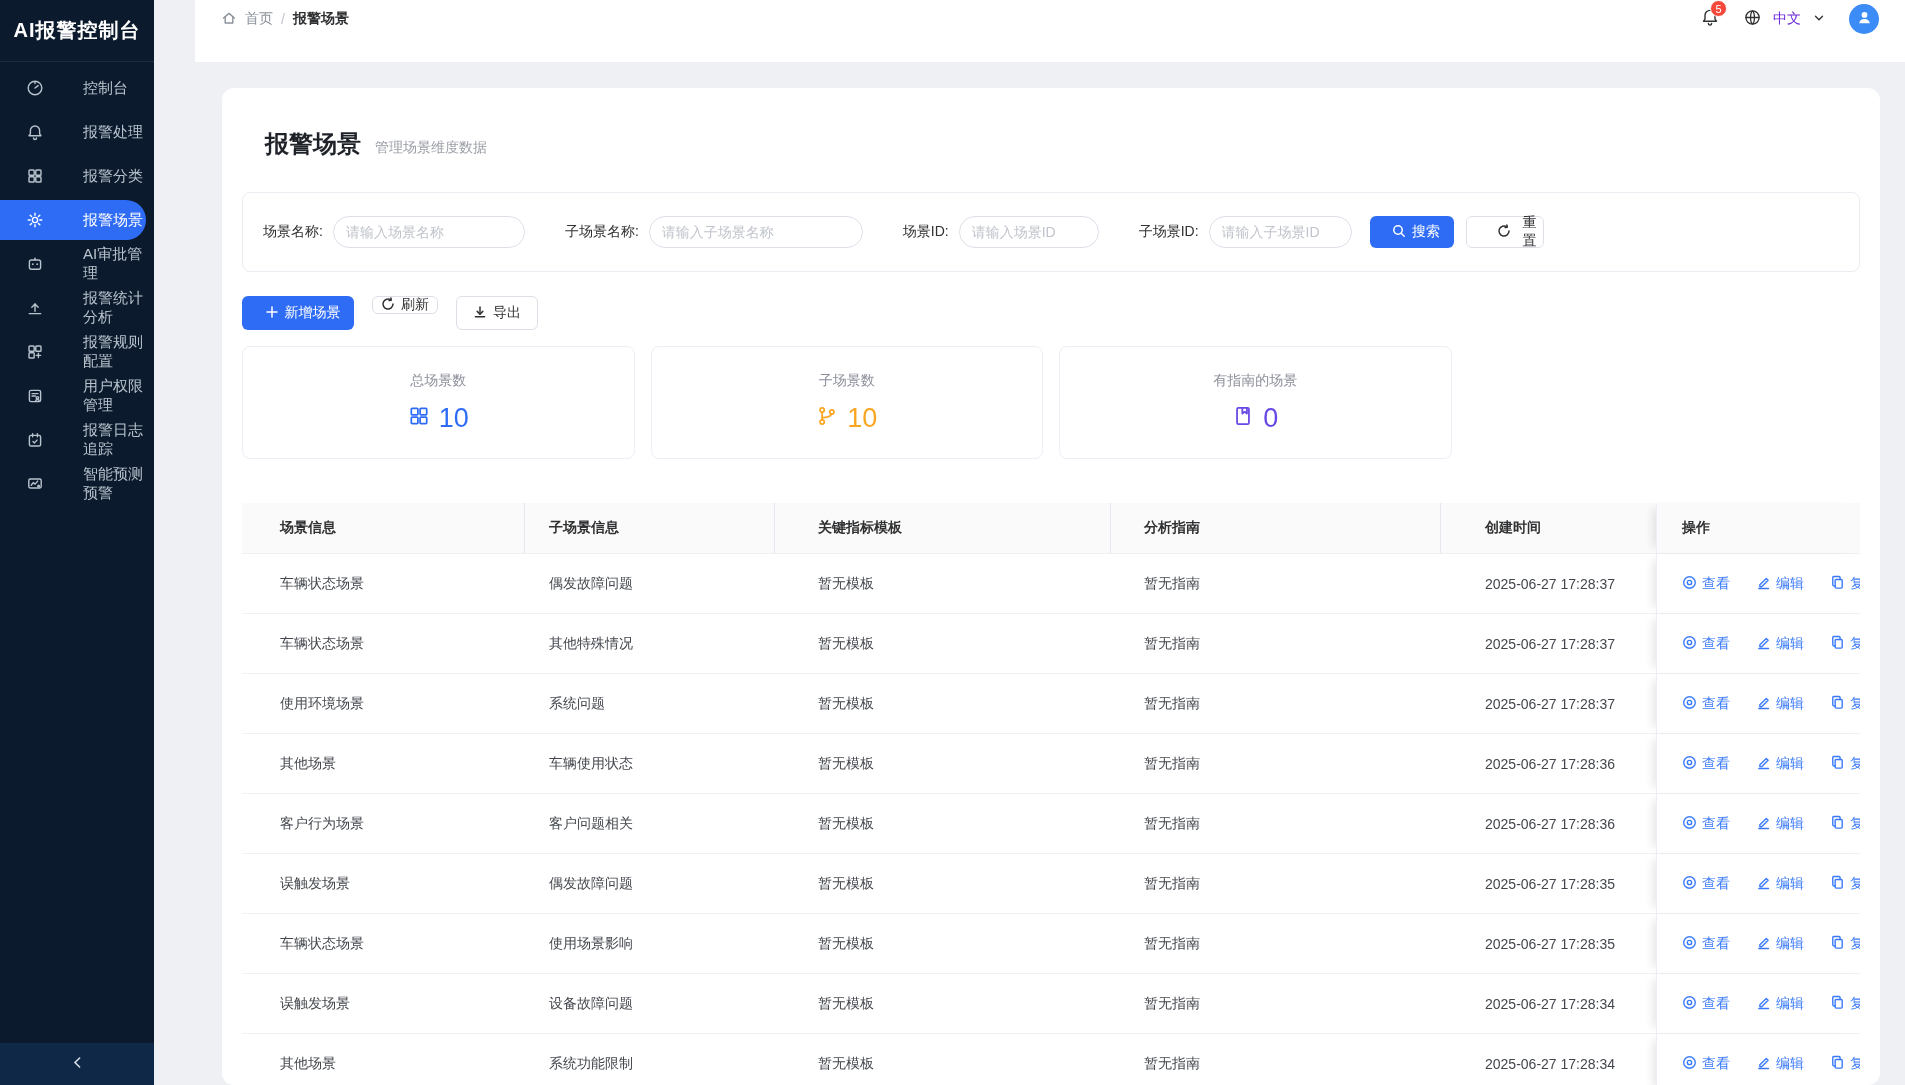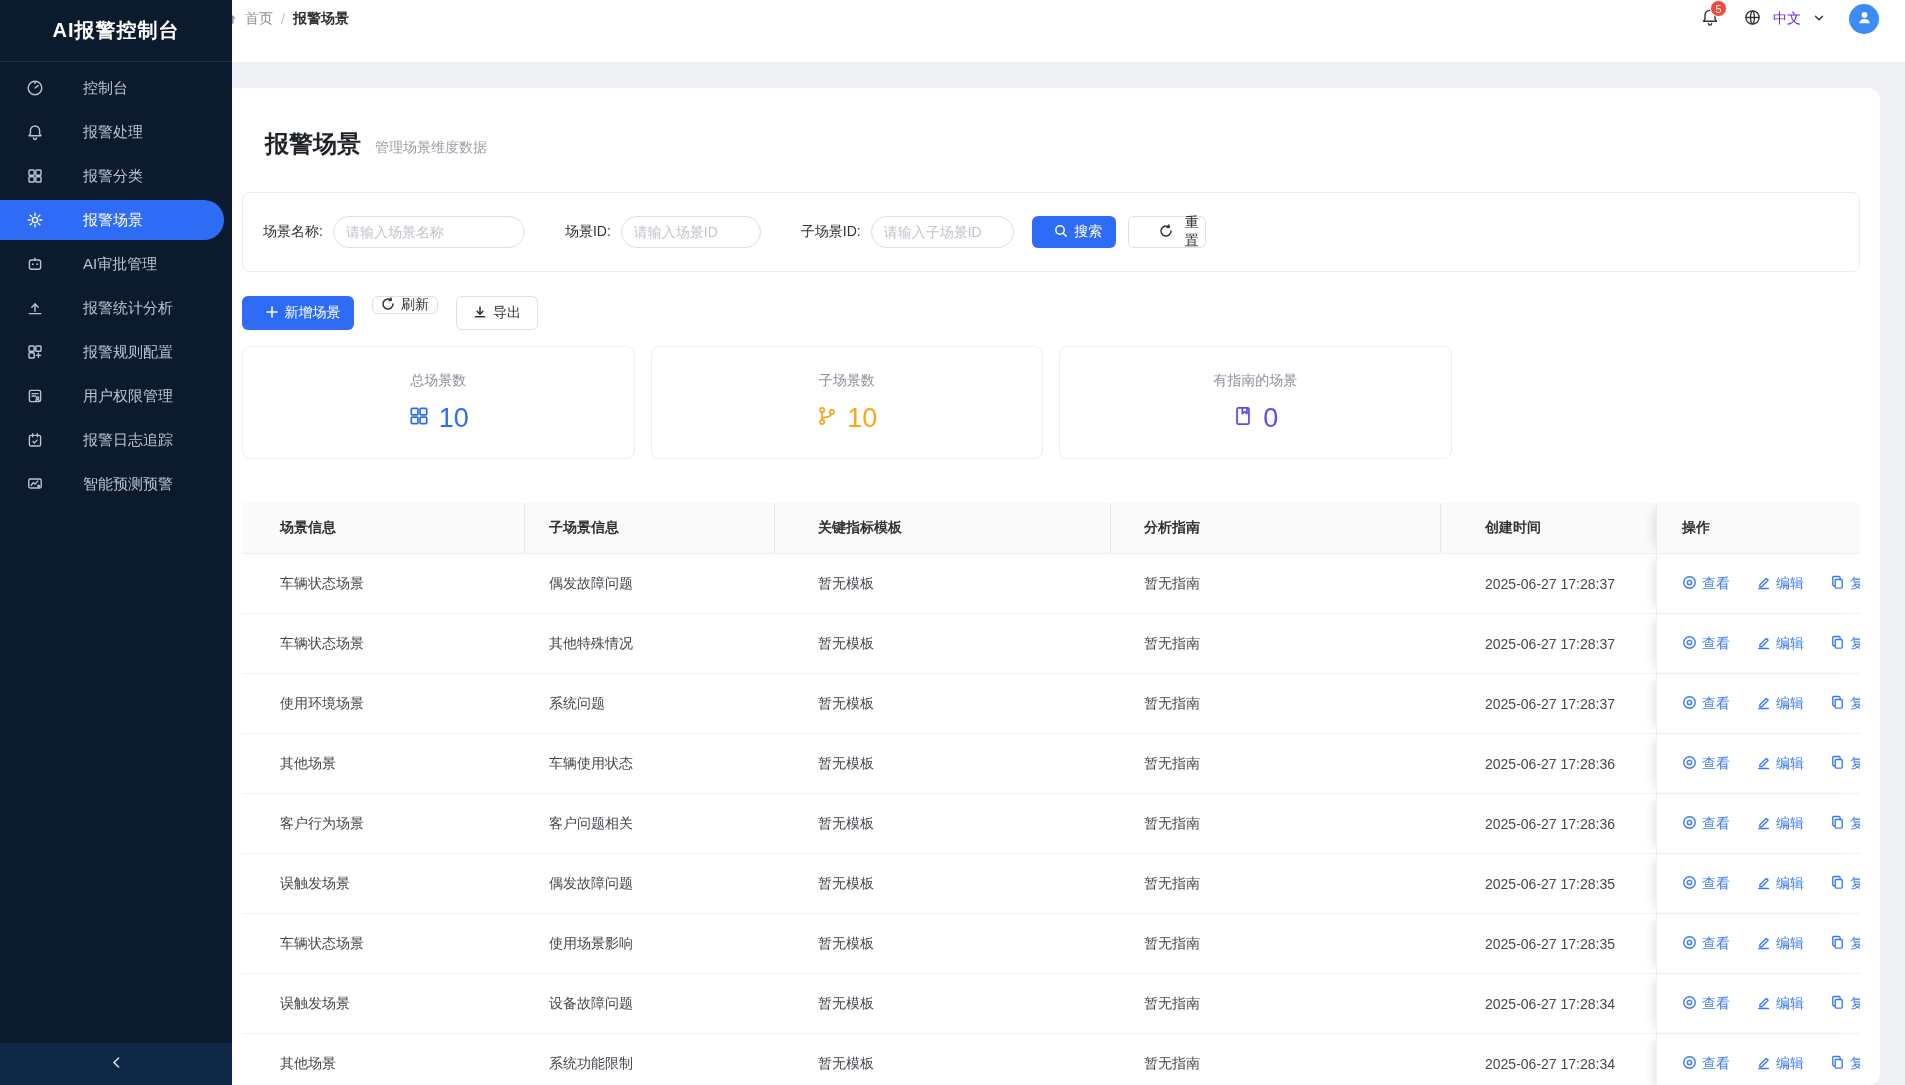--- a/index.html
+++ b/index.html
@@ -1,20 +1,20 @@
 <!DOCTYPE html>
 <html><head>
 <meta charset="utf-8">
 <style>
   * { margin:0; padding:0; box-sizing:border-box; }
   html,body { width:1905px; height:1085px; overflow:hidden; background:#eef0f4;
     font-family:"Liberation Sans","DejaVu Sans",sans-serif; }
 
   
-  .sidebar { position:fixed; left:0; top:0; width:232px; height:1085px;
+  .sidebar { position:fixed; left:0; top:0; width:154px; height:1085px;
     background:#0b1b2d; z-index:30; }
   .logo { height:62px; display:flex; align-items:center; justify-content:center;
     color:#ffffff; font-size:20px; font-weight:700; letter-spacing:1px;
     border-bottom:1px solid #1c2d44; }
   .menu { padding-top:6px; }
   .menu-item { height:40px; margin:0 8px 4px 0; display:flex; align-items:center;
     padding-left:26px; color:#b9c3cd; font-size:15px; cursor:pointer;
     border-radius:0 20px 20px 0;gap:29px; }
   .menu-item .mi { width:18px; height:18px; margin-right:10px; display:flex;
     align-items:center; justify-content:center; flex:0 0 18px; }
@@ -275,20 +275,24 @@
         <span class="page-title">报警场景</span>
         <span class="page-subtitle">管理场景维度数据</span>
       </div>
 
       <div class="filter-box">
         <div class="f-group">
           <span class="f-label">场景名称:</span>
           <input class="f-input w1" placeholder="请输入场景名称" style="">
         </div>
         <div class="f-group">
+          <span class="f-label">子场景名称:</span>
+          <input class="f-input w2" placeholder="请输入子场景名称" style="">
+        </div>
+        <div class="f-group">
           <span class="f-label">场景ID:</span>
           <input class="f-input w3" placeholder="请输入场景ID" style="">
         </div>
         <div class="f-group" style="margin-right:0">
           <span class="f-label">子场景ID:</span>
           <input class="f-input w4" placeholder="请输入子场景ID" style="">
         </div>
         <button class="btn btn-primary search-btn">
           <span><svg width="14" height="14" viewBox="0 0 14 14">
                 <circle cx="6" cy="6" r="4.2"></circle>

